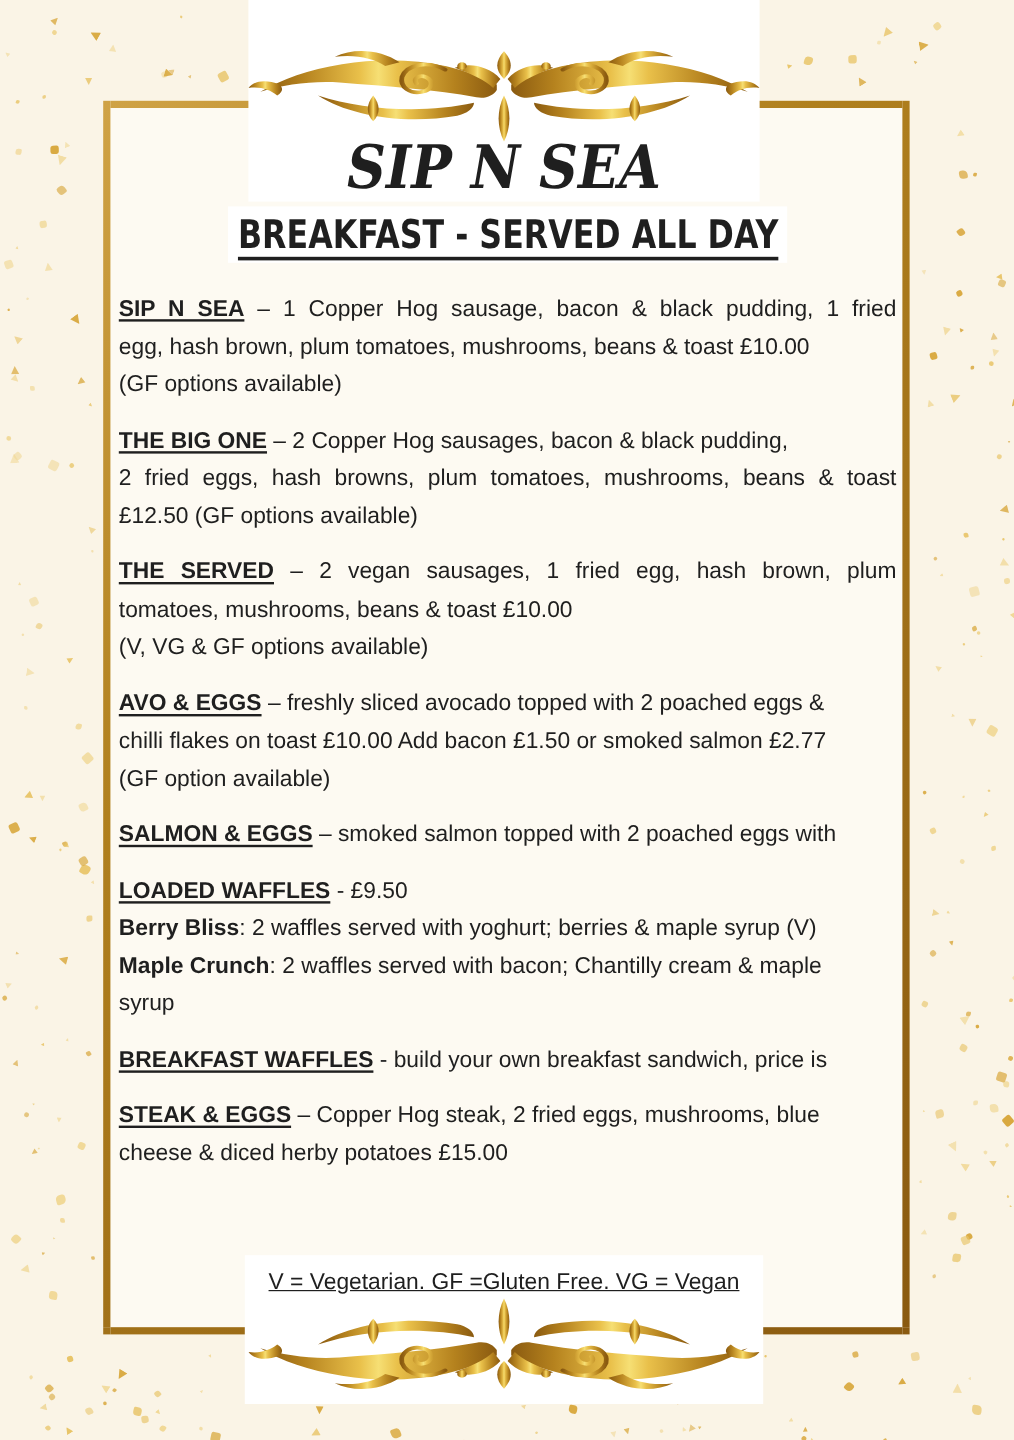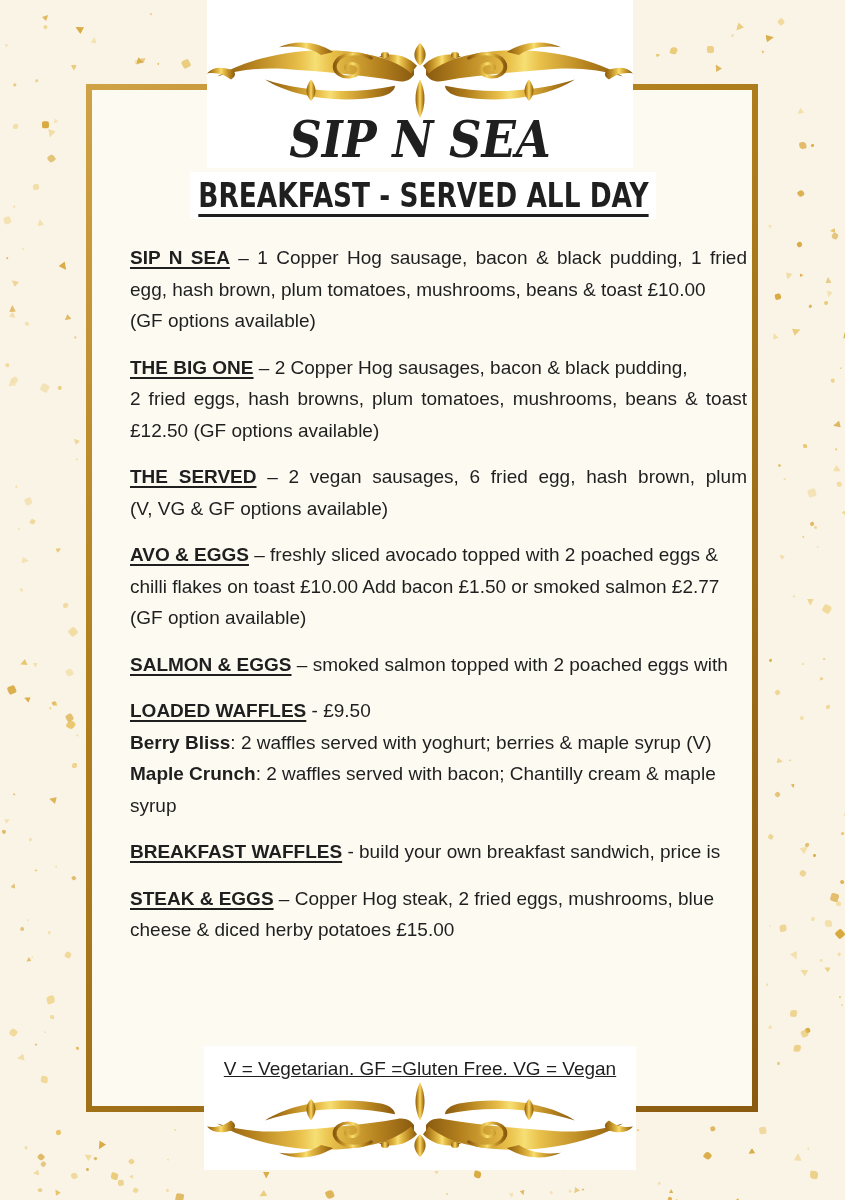--- a/index.html
+++ b/index.html
@@ -67,21 +67,21 @@
     text-decoration:underline;
     text-decoration-thickness:3px;
     text-underline-offset:7px;
   }
 
   .menu{
     position:absolute;left:99px;top:242px;width:648px;
     z-index:6;
     font-size:19px;line-height:31.5px;
   }
-  .menu-item{margin-bottom:15px;margin-left:31px;}
+  .menu-item{margin-bottom:15px;}
   .line{white-space:nowrap;}
   .line.justify{white-space:normal;text-align:justify;text-align-last:justify;}
   .seg-heading{
     font-weight:bold;
     text-decoration:underline;
     text-decoration-thickness:2px;
     text-underline-offset:3px;
   }
   .seg-bold{font-weight:bold;}
 
@@ -150,21 +150,22 @@
       <div class="line justify"><span class="seg-heading">SIP N SEA</span><span class="seg-normal"> – 1 Copper Hog sausage, bacon &amp; black pudding, 1 fried</span></div>
       <div class="line"><span class="seg-normal">egg, hash brown, plum tomatoes, mushrooms, beans &amp; toast £10.00</span></div>
       <div class="line"><span class="seg-normal">(GF options available)</span></div>
     </div>
     <div class="menu-item">
       <div class="line"><span class="seg-heading">THE BIG ONE</span><span class="seg-normal"> – 2 Copper Hog sausages, bacon &amp; black pudding,</span></div>
       <div class="line justify"><span class="seg-normal">2 fried eggs, hash browns, plum tomatoes, mushrooms, beans &amp; toast</span></div>
       <div class="line"><span class="seg-normal">£12.50 (GF options available)</span></div>
     </div>
     <div class="menu-item">
-      <div class="line justify"><span class="seg-heading">THE SERVED</span><span class="seg-normal"> – 2 vegan sausages, 6 fried egg, hash brown, plum</span></div>
+      <div class="line justify"><span class="seg-heading">THE SERVED</span><span class="seg-normal"> – 2 vegan sausages, 1 fried egg, hash brown, plum</span></div>
+      <div class="line"><span class="seg-normal">tomatoes, mushrooms, beans &amp; toast £10.00</span></div>
       <div class="line"><span class="seg-normal">(V, VG &amp; GF options available)</span></div>
     </div>
     <div class="menu-item">
       <div class="line"><span class="seg-heading">AVO &amp; EGGS</span><span class="seg-normal"> – freshly sliced avocado topped with 2 poached eggs &amp;</span></div>
       <div class="line"><span class="seg-normal">chilli flakes on toast £10.00 Add bacon £1.50 or smoked salmon £2.77</span></div>
       <div class="line"><span class="seg-normal">(GF option available)</span></div>
     </div>
     <div class="menu-item">
       <div class="line"><span class="seg-heading">SALMON &amp; EGGS</span><span class="seg-normal"> – smoked salmon topped with 2 poached eggs with</span></div>
     </div>

